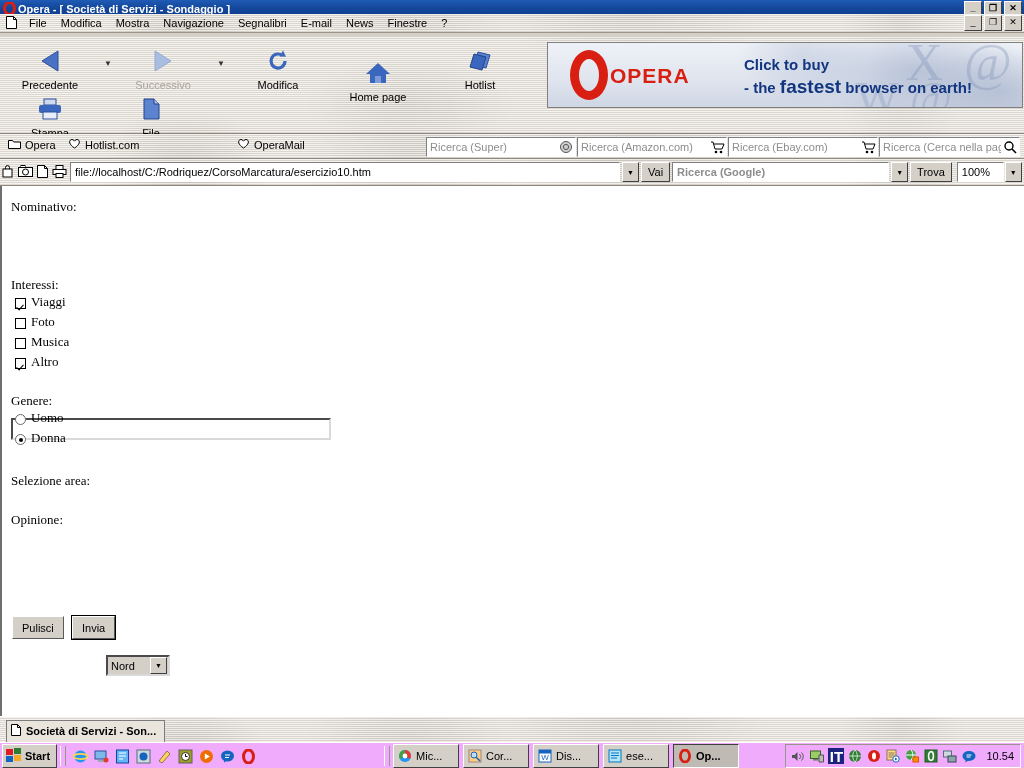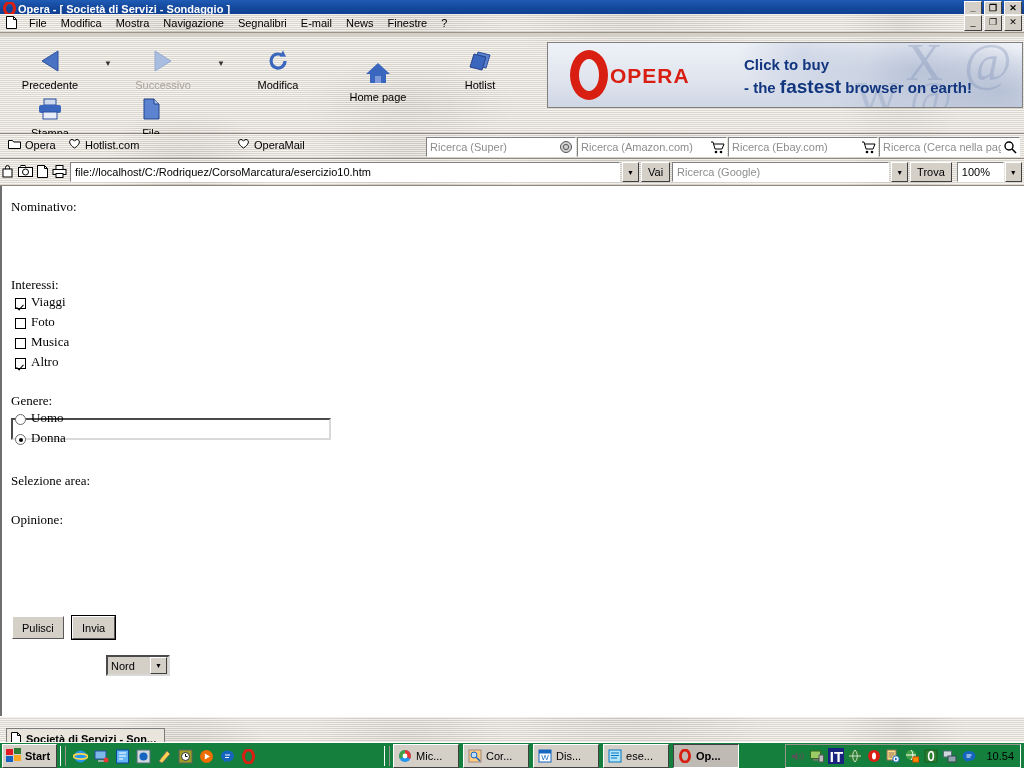--- a/index.html
+++ b/index.html
@@ -198,26 +198,26 @@
     border-left:2px solid #6f6f6f;box-sizing:border-box;
   }
   #wintabs{
     position:absolute;left:0;top:716px;width:1024px;height:26px;
     border-top:1px solid #fff;
   }
   .wintab{
     position:absolute;left:6px;top:3px;height:20px;padding:0 8px 1px 4px;
     background:#e9e5dd;border:1px solid #7b7b7b;
     display:flex;align-items:center;gap:5px;
-    font-size:11px;font-weight:bold;color:#000;white-space:nowrap;margin-top:8px;
+    font-size:11px;font-weight:bold;color:#000;white-space:nowrap;
   }
 
   
   #taskbar{
-    position:absolute;left:0;top:742px;width:1024px;height:26px;background:#15803d;
+    position:absolute;left:0;top:742px;width:1024px;height:26px;background:#f0abfc;
     border-top:1px solid #fff;display:flex;align-items:center;
   }
   #startbtn{
     margin-left:2px;height:22px;padding:0 6px 0 3px;background:#d4d0c8;
     border-top:1px solid #fff;border-left:1px solid #fff;
     border-right:1px solid #404040;border-bottom:1px solid #404040;
     display:flex;align-items:center;gap:3px;font-weight:bold;font-size:11px;color:#000;
   }
   .grip{width:4px;height:20px;margin:0 3px;border-left:1px solid #fff;border-right:1px solid #9a958c;}
   .qlaunch{display:flex;align-items:center;gap:5px;padding:0 3px;}
@@ -472,21 +472,21 @@
         <rect x="4" y="8.5" width="7" height="4" fill="#fff" stroke="#000"></rect>
       </svg>
     </span>
 
     <div class="fld" style="width:548px;margin-left:2px;">
       <span class="val">file://localhost/C:/Rodriquez/CorsoMarcatura/esercizio10.htm</span>
     </div>
     <div class="arrowbtn" style="margin-left:2px;">▼</div>
     <div class="pushbtn" style="margin-left:2px;">Vai</div>
 
-    <div class="fld" style="width:215px;margin-left:2px;">
+    <div class="fld" style="width:215px;margin-left:2px;font-weight:bold;">
       <span class="ph">Ricerca (Google)</span>
     </div>
     <div class="arrowbtn" style="margin-left:2px;">▼</div>
     <div class="pushbtn" style="margin-left:2px;">Trova</div>
 
     <div class="fld" style="width:45px;margin-left:5px;background:#fff;">
       <span class="val">100%</span>
     </div>
     <div class="arrowbtn" style="margin-left:1px;">▼</div>
   </div>

